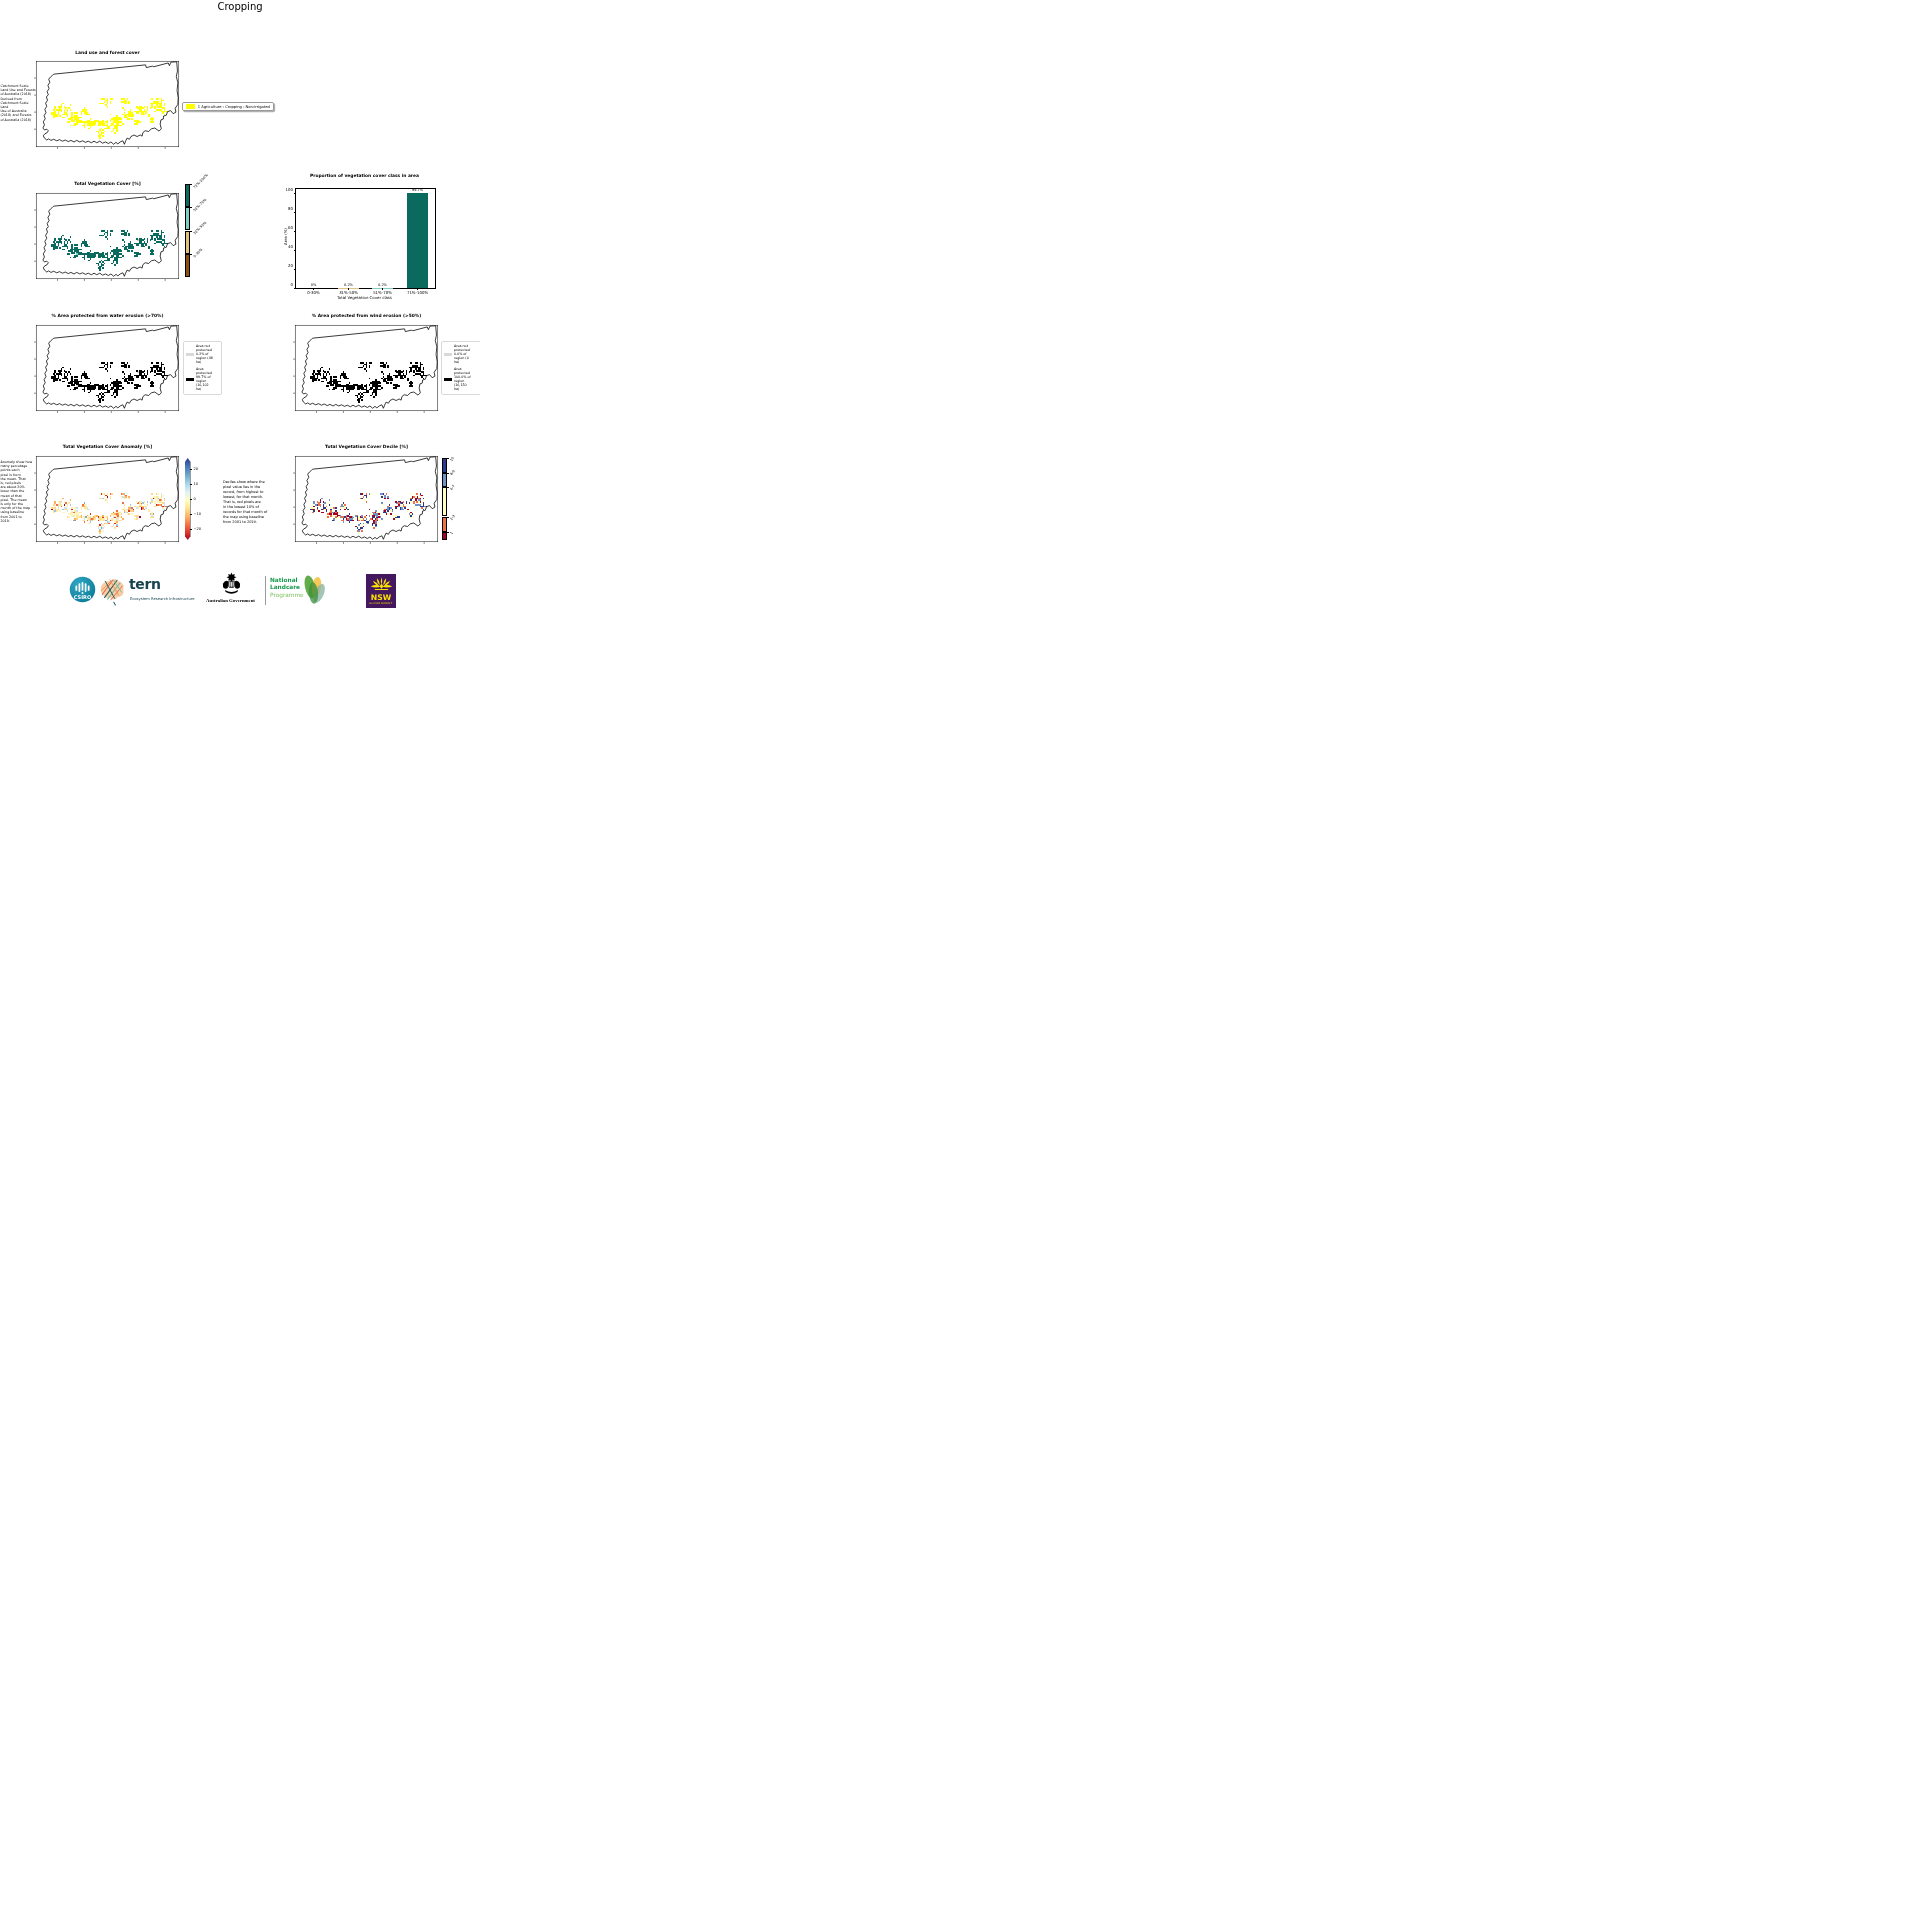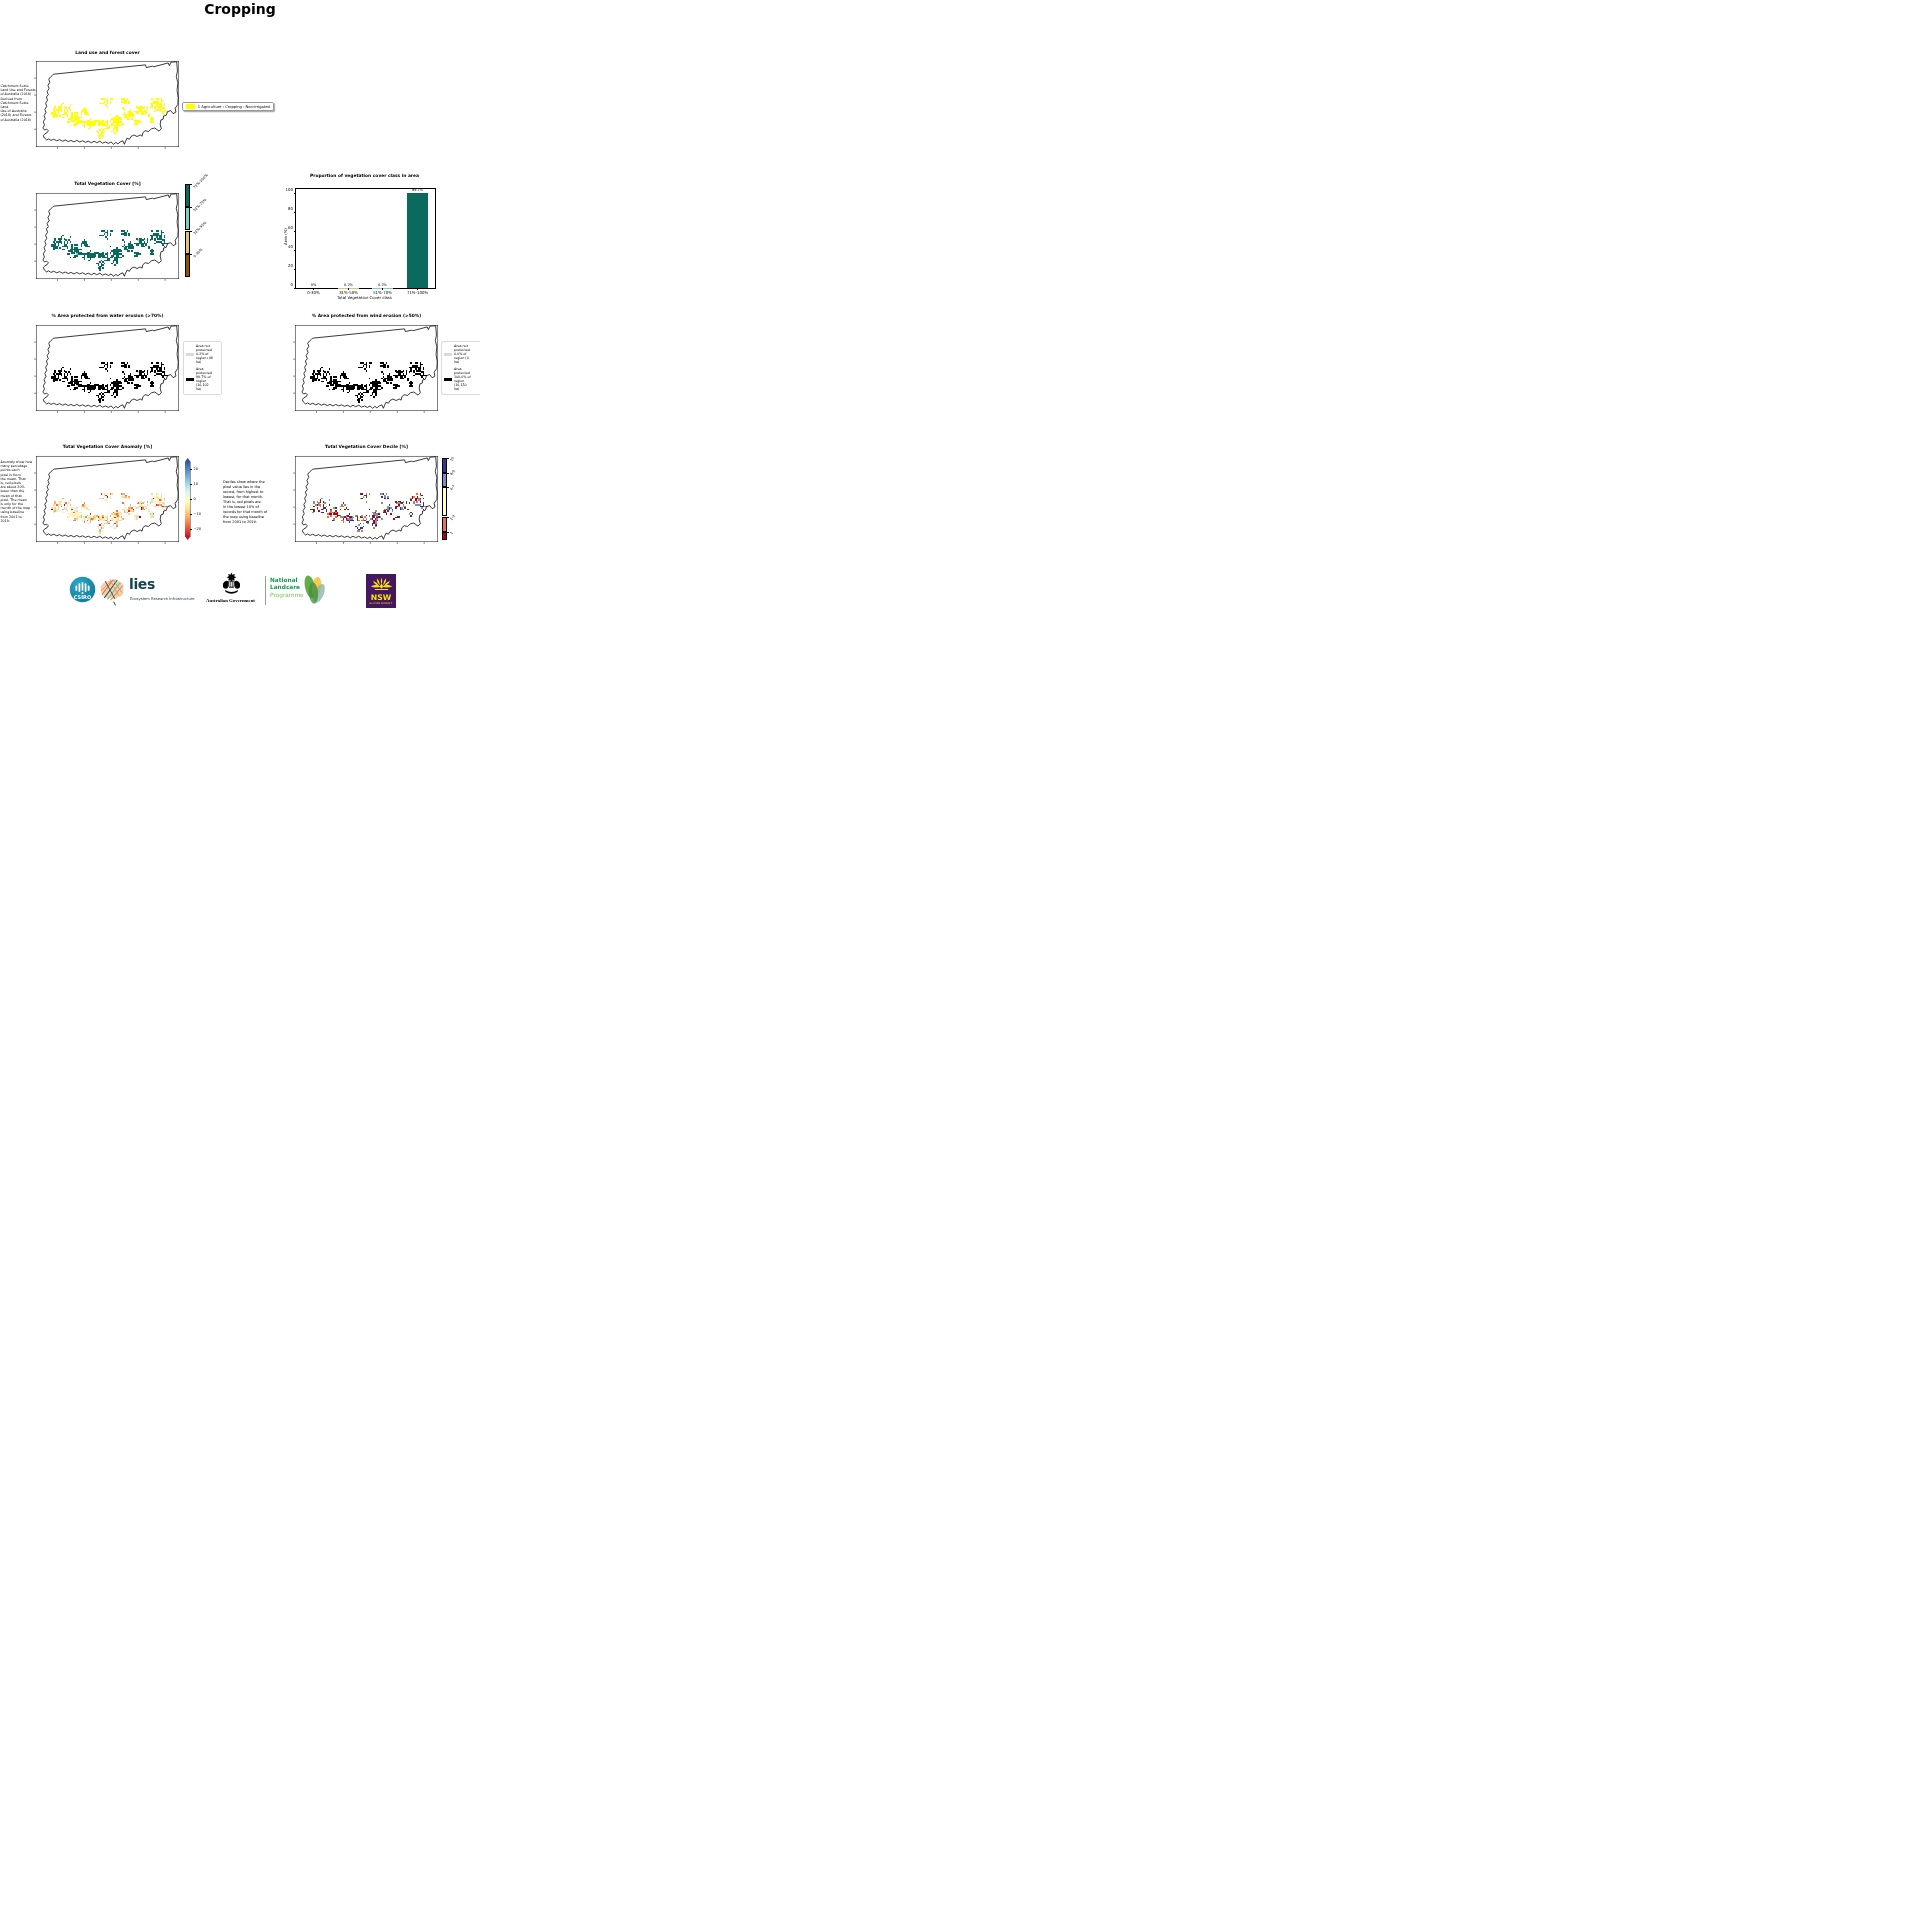--- a/index.html
+++ b/index.html
@@ -1,19 +1,19 @@
 <!DOCTYPE html>
 <html style="font-size:6.2px"><head>
 <meta charset="utf-8">
 <style>
   html,body{margin:0;padding:0;background:#fff;}
   #page{position:relative;width:480px;height:609px;background:#fff;
         font-family:"DejaVu Sans","Liberation Sans",sans-serif;color:#000;overflow:hidden;}
   .abs{position:absolute;}
-  .page-title{font-size:14px;font-weight:bold;text-align:center;}
+  .page-title{font-size:10px;font-weight:normal;text-align:center;}
   .panel-title{font-size:4.4px;font-weight:bold;text-align:center;white-space:nowrap;}
   .map-frame{background:#fff;}
   .map-frame svg{width:100%;height:100%;overflow:visible;display:block;}
   .note{font-size:3.3px;line-height:4.2px;white-space:pre-line;}
   .legend1{display:flex;align-items:center;gap:3.1px;background:#fff;border:0.4px solid #999;
            border-radius:1.9px;padding:1.2px 3.1px;box-shadow:1.2px 1.2px 0 rgba(80,80,80,.45);}
   .legend1 .sw{width:8.5px;height:5px;background:#ffff00;flex:0 0 auto;}
   .legend1 .lb{font-size:3.7px;white-space:nowrap;}
   .legendE{background:#fff;border:0.6px solid #d9d9d9;border-radius:1.9px;padding:2.3px 2.3px;
            display:flex;flex-direction:column;gap:3.1px;}
@@ -2636,21 +2636,21 @@
       <path d="M30 62 L62 20" stroke="#7ab8a5" stroke-width="2.6"></path>
       <path d="M14 40 L40 14" stroke="#e8936a" stroke-width="2.4"></path>
       <path d="M38 64 L68 28" stroke="#e8643f" stroke-width="2.4"></path>
       <path d="M24 16 L48 60" stroke="#1d5a63" stroke-width="2.4"></path>
       <path d="M36 12 L58 52" stroke="#e8936a" stroke-width="2.4"></path>
       <path d="M46 14 L66 44" stroke="#7ab8a5" stroke-width="2.4"></path>
       <path d="M46 70 L50 77" stroke="#1d5a63" stroke-width="2.6"></path>
     </svg>
   </div>
 
-  <div class="abs tern-word" style="left:129px;top:578px;">lies</div>
+  <div class="abs tern-word" style="left:129px;top:578px;">tern</div>
   <div class="abs tern-sub" style="left:130px;top:597px;">Ecosystem Research Infrastructure</div>
 
   <div class="abs" style="left:219px;top:572px;width:25px;height:25px;">
     <svg viewBox="0 0 64 64" width="25" height="25" fill="#000">
       <path d="M32 1 l2.5 6 6-2 -1.7 6 6 2.5 -6 2.5 1.7 6 -6-2 -2.5 6 -2.5-6 -6 2 1.7-6 -6-2.5 6-2.5 -1.7-6 6 2 z"></path>
       <rect x="25" y="23" width="14" height="16" rx="2" fill="none" stroke="#000" stroke-width="2.4"></rect>
       <line x1="30" y1="23" x2="30" y2="39" stroke="#000" stroke-width="1.6"></line>
       <line x1="35" y1="23" x2="35" y2="39" stroke="#000" stroke-width="1.6"></line>
       <path d="M10 30 q6 -11 14 -6 l-1.5 17 q-8 4 -12 -2 z"></path>
       <path d="M54 30 q-6 -11 -14 -6 l1.5 17 q8 4 12 -2 z"></path>

